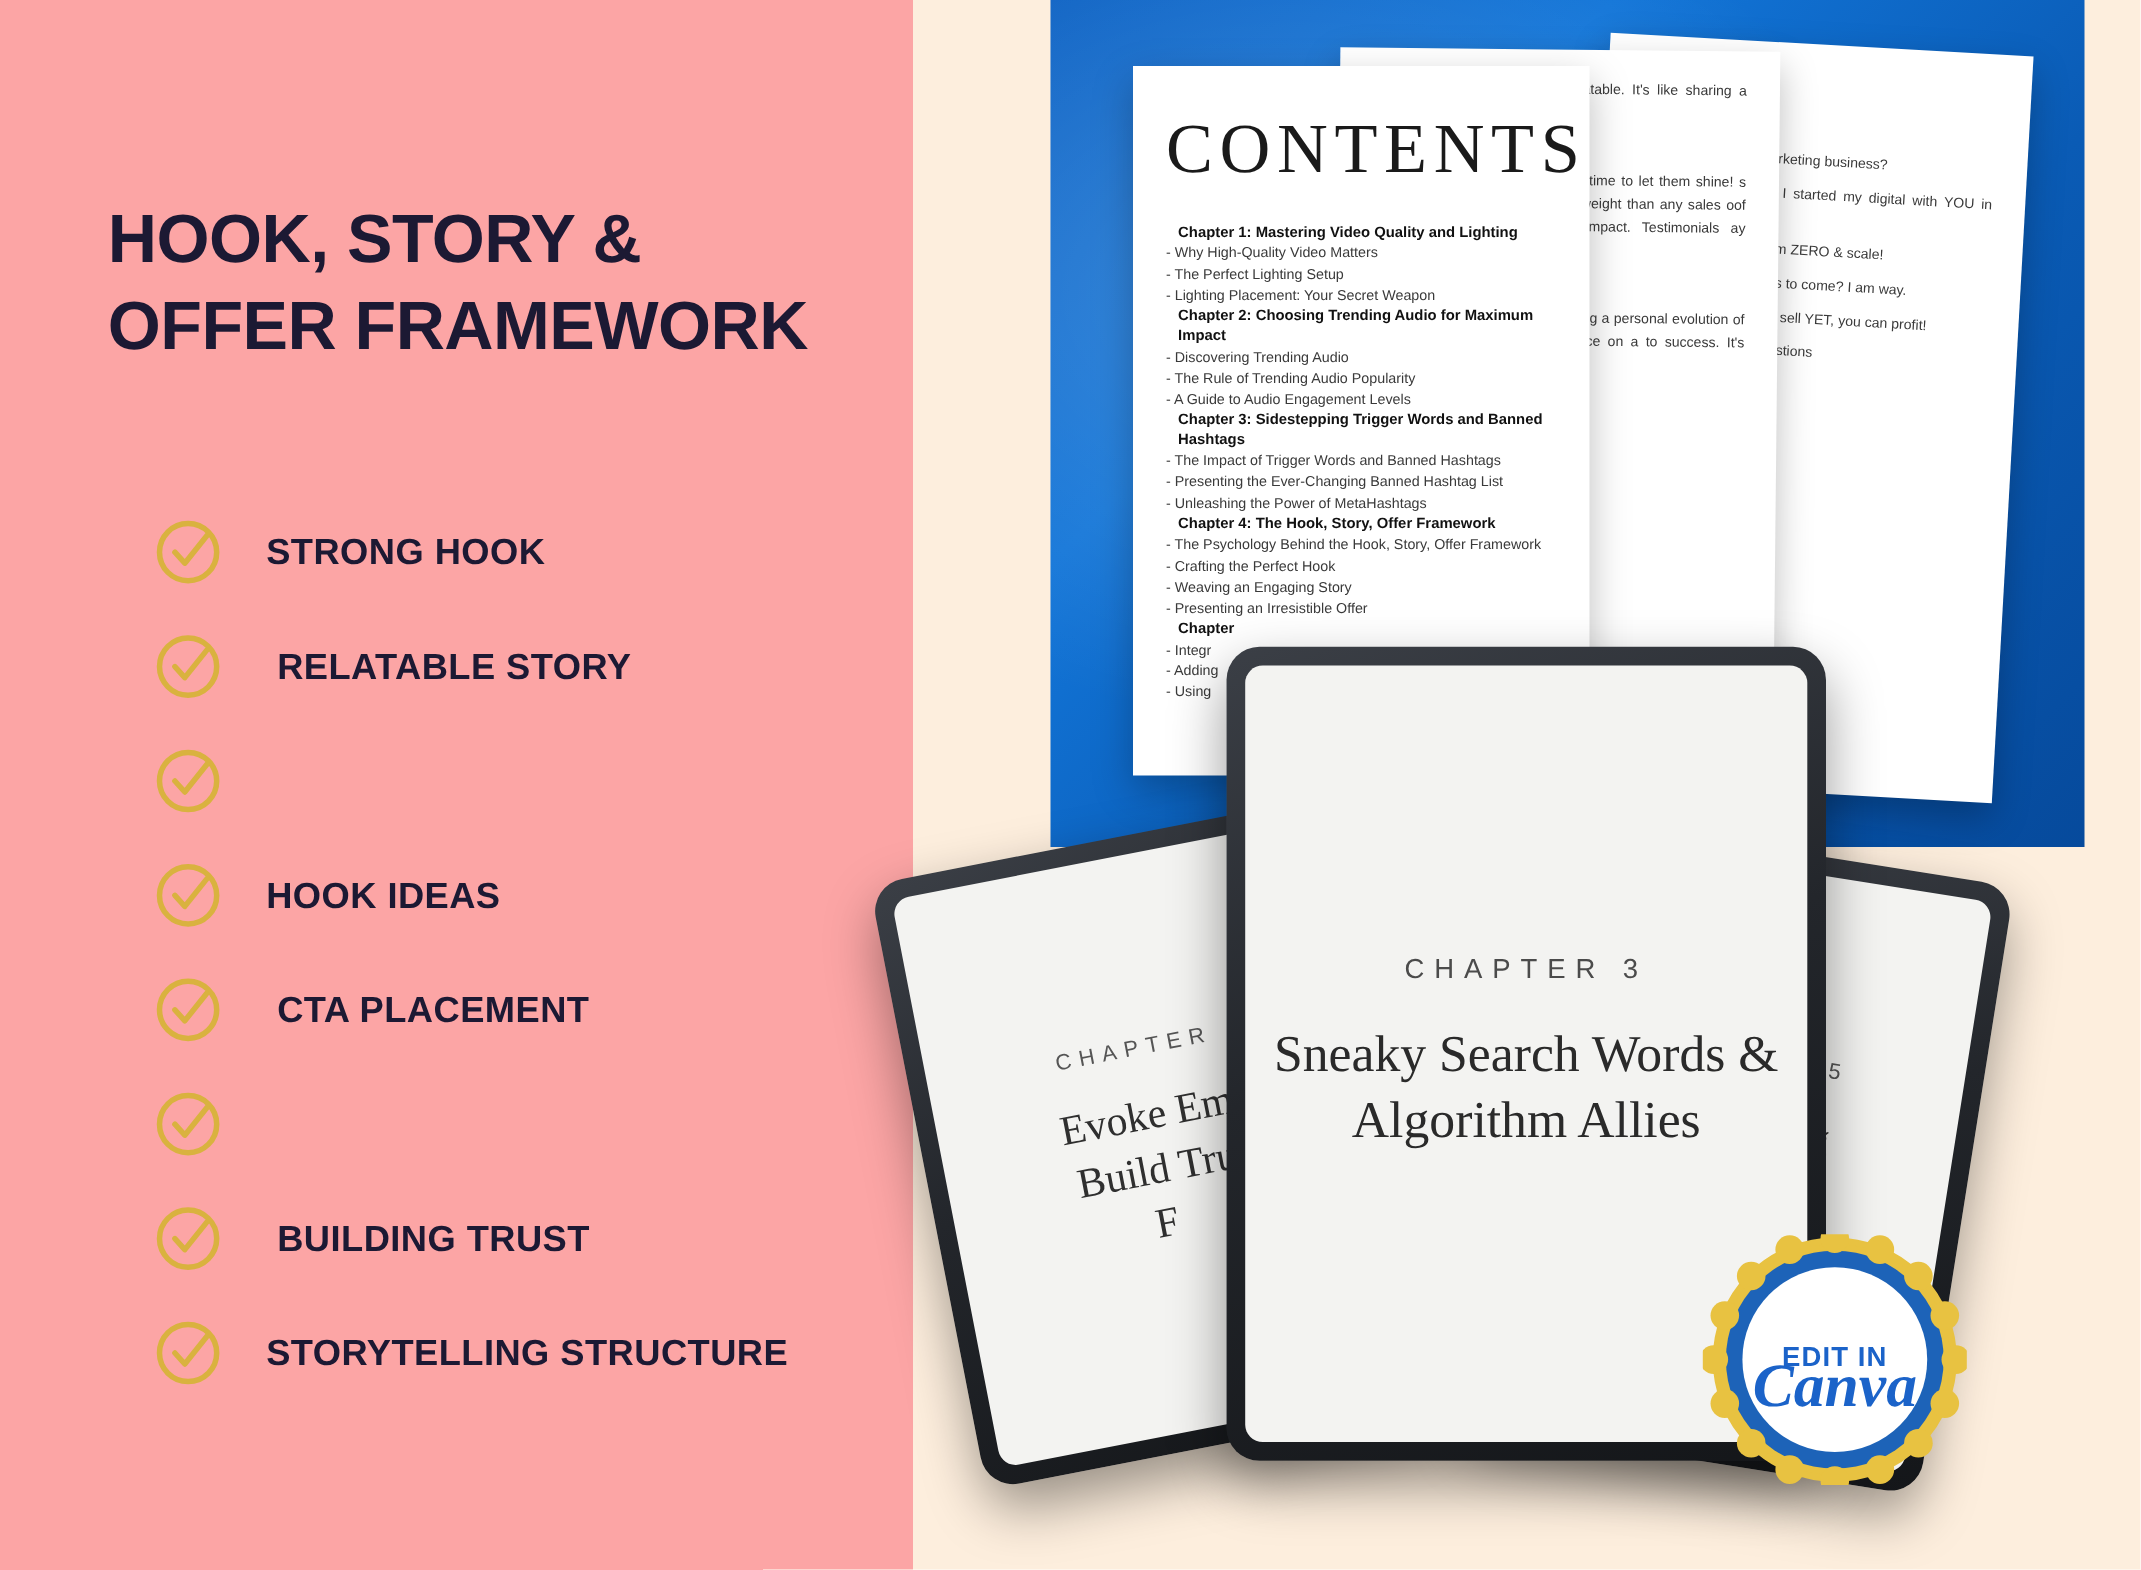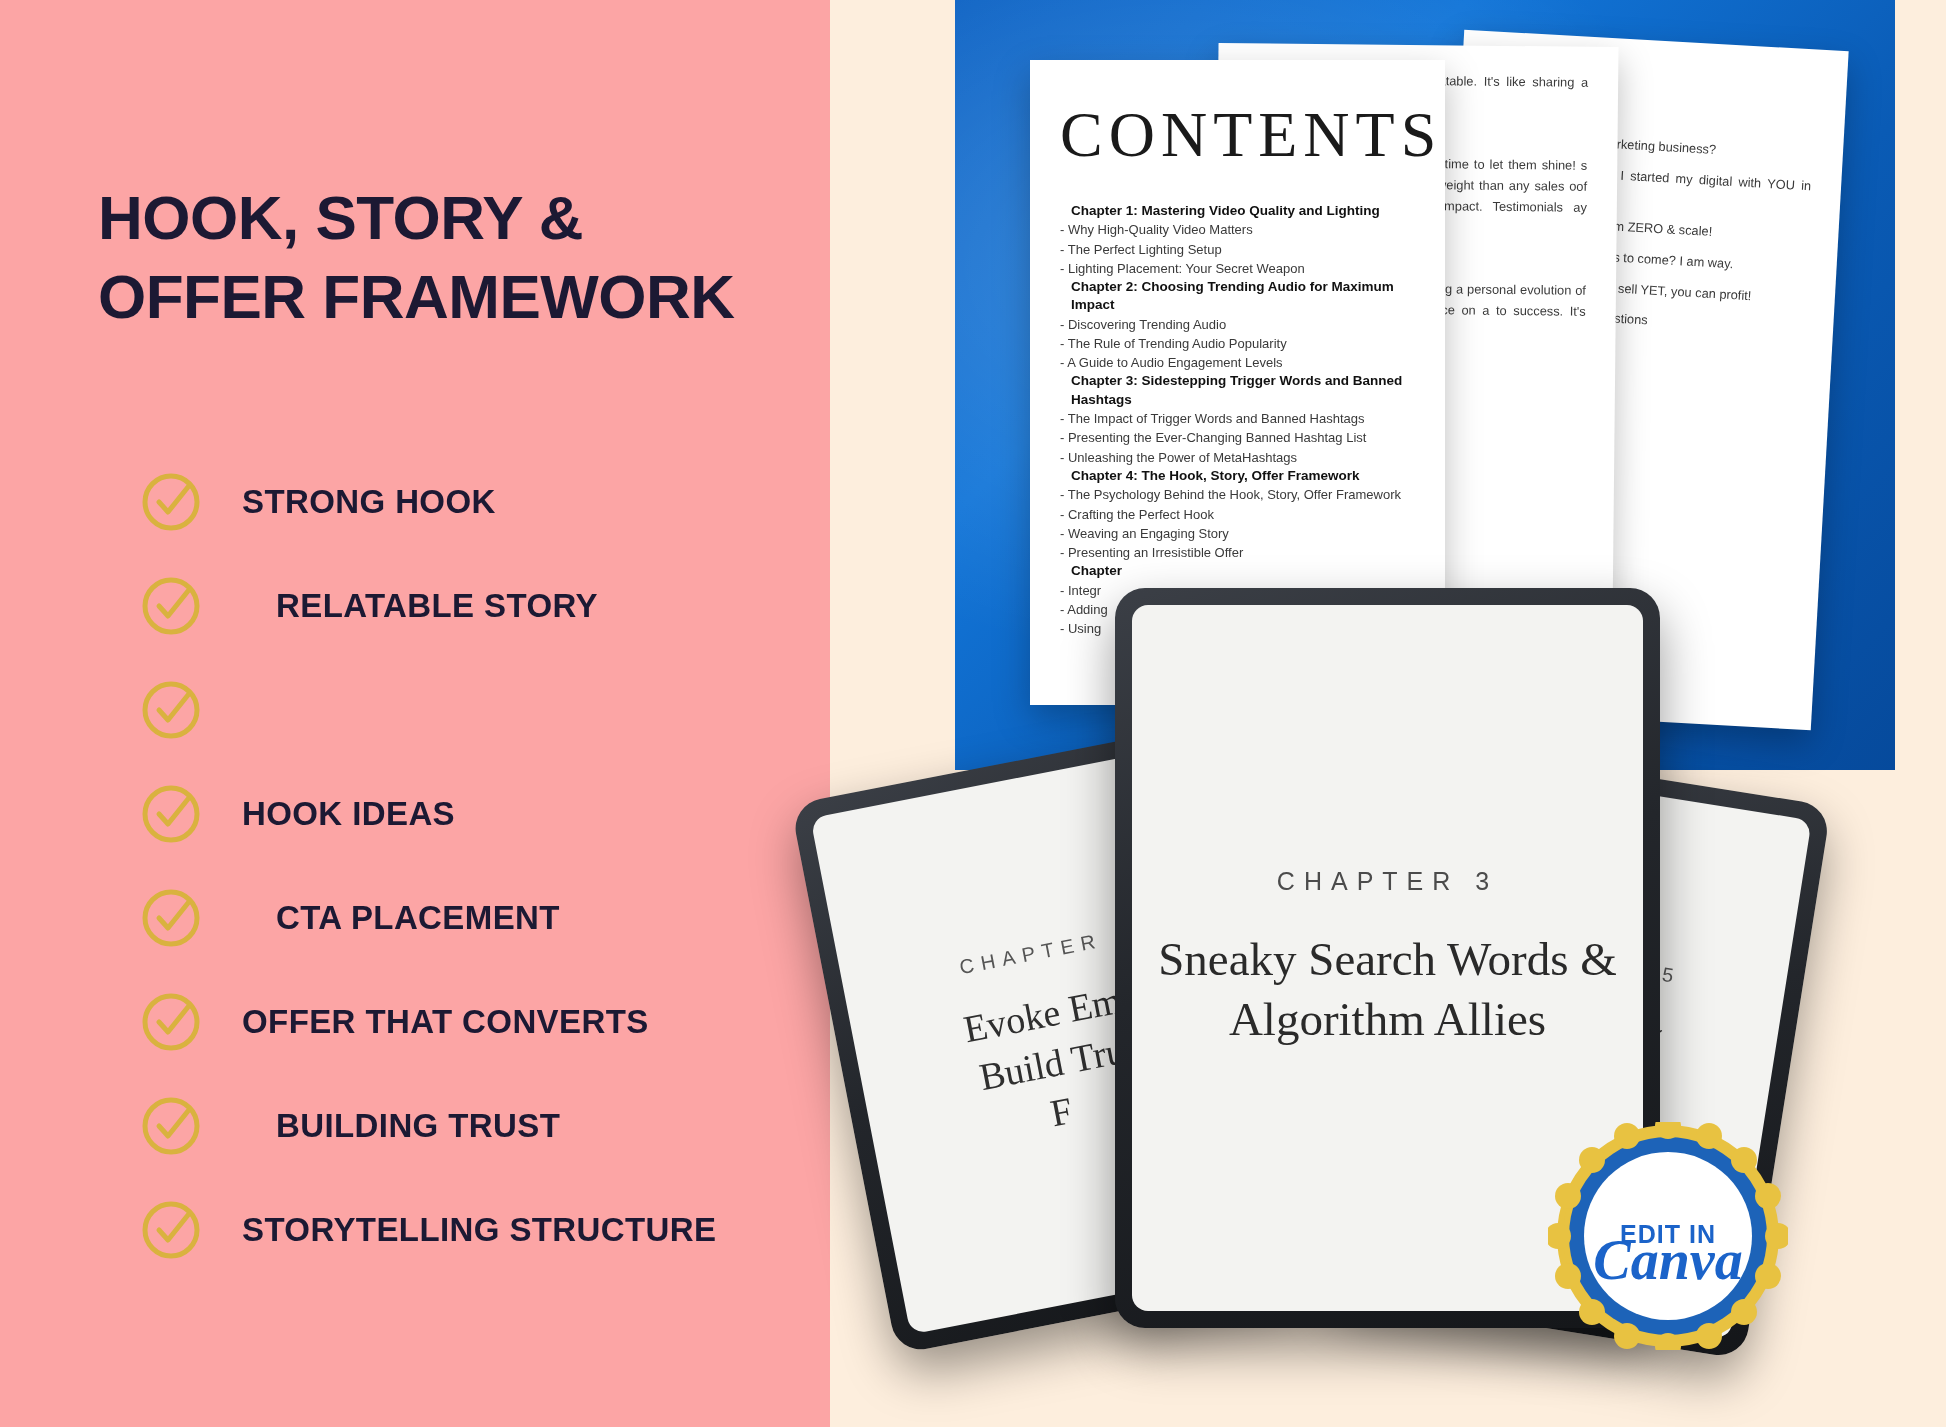--- a/index.html
+++ b/index.html
@@ -64,21 +64,21 @@
   .check-icon svg { display: block; }
   .feature-label {
     font-family: "Liberation Sans", sans-serif;
     font-weight: bold;
     font-size: 33px;
     letter-spacing: 0.4px;
     color: #1c1933;
     margin-left: 40px;
     white-space: nowrap;
   }
-  .feature-row.indent .feature-label { margin-left: 74px; }
+  .feature-row.indent .feature-label { margin-left: 50px; }
 
   
   .blue-block {
     position: absolute;
     left: 955px;
     top: 0;
     width: 940px;
     height: 770px;
     background: linear-gradient(135deg, #0e63c4 0%, #1275d8 30%, #0a5bb5 62%, #064a9c 100%);
     z-index: 1;
@@ -454,21 +454,20 @@
         <span class="feature-label">CTA PLACEMENT</span>
       </div>
 
       <div class="feature-row">
         <span class="check-icon">
           <svg width="62" height="62" viewBox="0 0 62 62">
             <circle cx="31" cy="31" r="26" fill="none" stroke="#d9b23f" stroke-width="5"></circle>
             <path d="M19 31 L28 41 L48 16" fill="none" stroke="#d9b23f" stroke-width="5" stroke-linecap="round" stroke-linejoin="round"></path>
           </svg>
         </span>
-        <span class="feature-label">OFFER THAT CONVERTS</span>
       </div>
 
       <div class="feature-row indent">
         <span class="check-icon">
           <svg width="62" height="62" viewBox="0 0 62 62">
             <circle cx="31" cy="31" r="26" fill="none" stroke="#d9b23f" stroke-width="5"></circle>
             <path d="M19 31 L28 41 L48 16" fill="none" stroke="#d9b23f" stroke-width="5" stroke-linecap="round" stroke-linejoin="round"></path>
           </svg>
         </span>
         <span class="feature-label">BUILDING TRUST</span>

